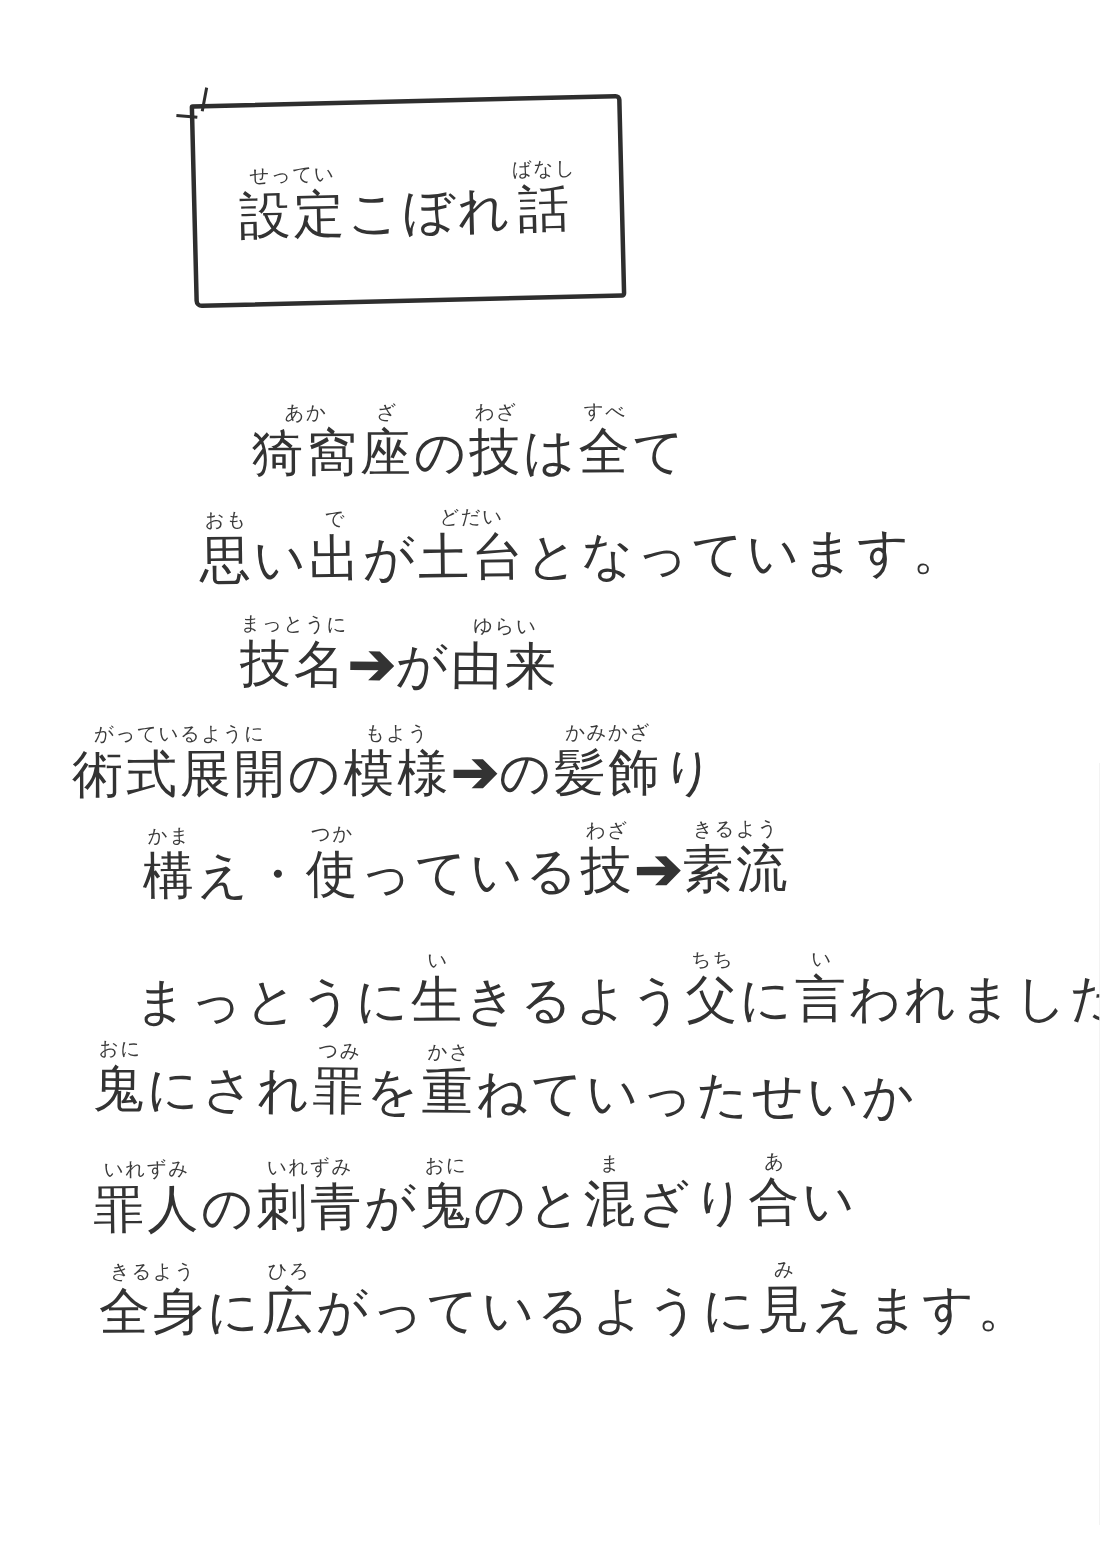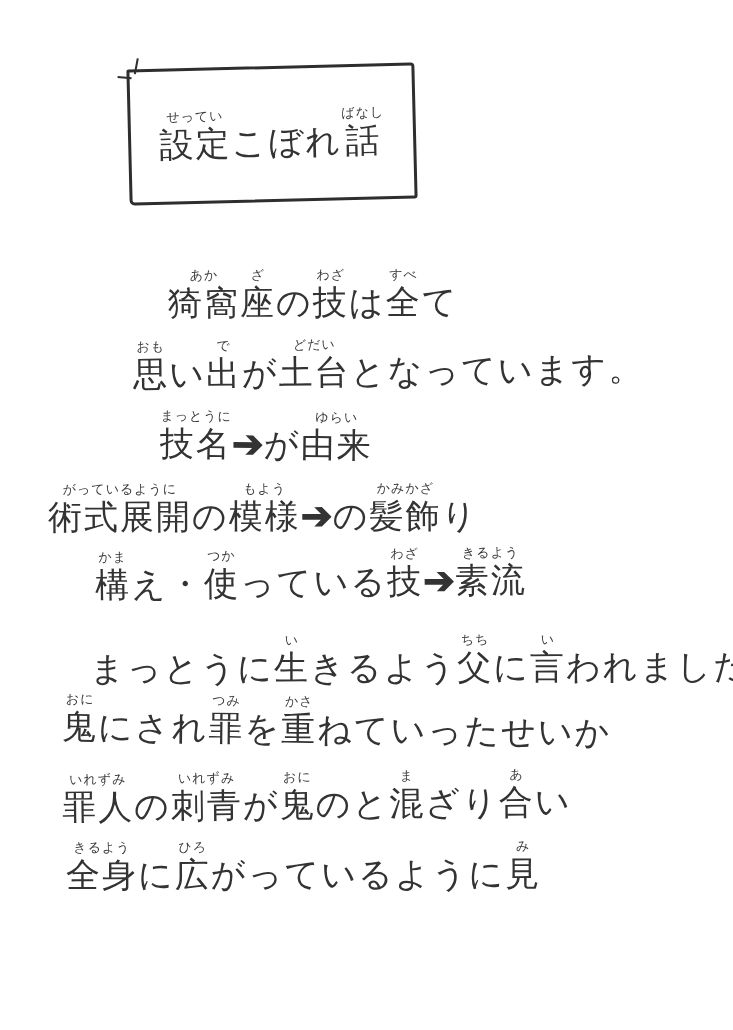--- a/index.html
+++ b/index.html
@@ -334,15 +334,19 @@
         <span class="rb">広</span>
       </span>
       <span class="seg">
         <span class="rt">&nbsp;</span>
         <span class="rb">がっているように</span>
       </span>
       <span class="seg">
         <span class="rt">み</span>
         <span class="rb">見</span>
       </span>
+      <span class="seg">
+        <span class="rt">&nbsp;</span>
+        <span class="rb">えます。</span>
+      </span>
     </div>
 
 </div>
 
 </body></html>

